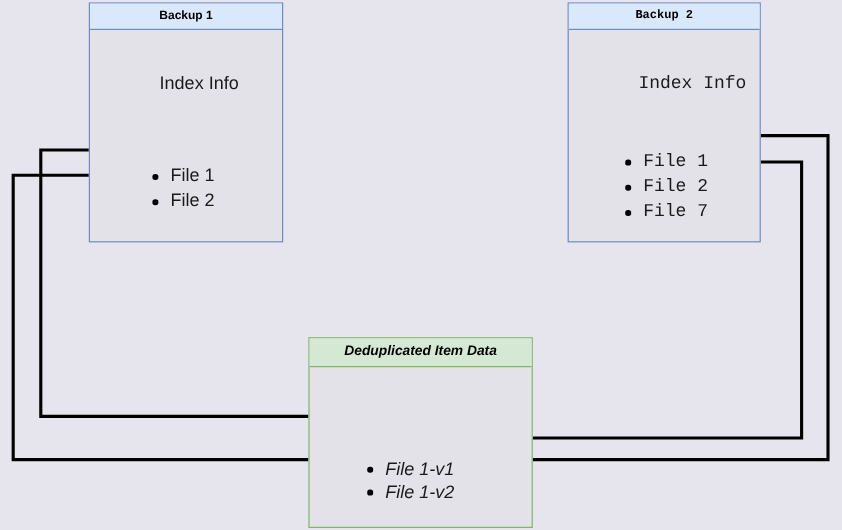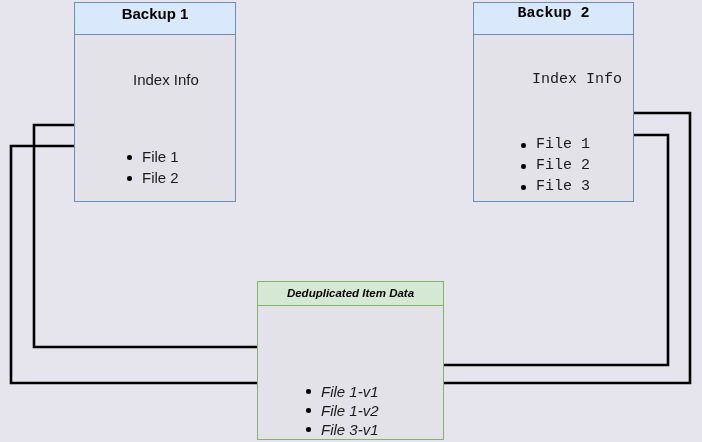--- a/index.html
+++ b/index.html
@@ -38,24 +38,24 @@
     border: 1.4px solid #6c8ebf;
   }
   .box.green {
     border: 1.4px solid #82b366;
   }
   .box-header {
     box-sizing: border-box;
     width: 100%;
     text-align: center;
     font-weight: bold;
-    font-size: 15px;
+    font-size: 10px;
     color: #000;
     line-height: 21px;
-    height: 32px;
+    height: 22px;
   }
   .box.blue > .box-header {
     background: #dae8fc;
     border-bottom: 1.4px solid #6c8ebf;
   }
   .box.green > .box-header {
     background: #d5e8d4;
     border-bottom: 1.4px solid #82b366;
     font-size: 11.5px;
     height: 24px;
@@ -141,29 +141,28 @@
     </div>
   </div>
 
   <div class="box blue" style="left:473px; top:2px; width:161px; height:200px;font-family:Liberation Mono, monospace;">
     <div class="box-header">Backup 2</div>
     <div class="box-body" style="height:176px;">
       <div class="index-label" style="left:26px; top:36px;">Index Info</div>
       <ul class="file-list" style="left:44px; top:99px;">
         <li>File 1</li>
         <li>File 2</li>
-        <li>File 3</li>
+        <li>File 7</li>
       </ul>
     </div>
   </div>
 
   <div class="box green" style="left:257px; top:281px; width:187px; height:159px;font-style:italic;">
     <div class="box-header">Deduplicated Item Data</div>
     <div class="box-body" style="height:133px;margin-top:44px;">
       <ul class="file-list dedup-list" style="left:45px; top:32px;">
         <li>File 1-v1</li>
         <li>File 1-v2</li>
-        <li>File 3-v1</li>
       </ul>
     </div>
   </div>
 
 </div>
 
 </body></html>

